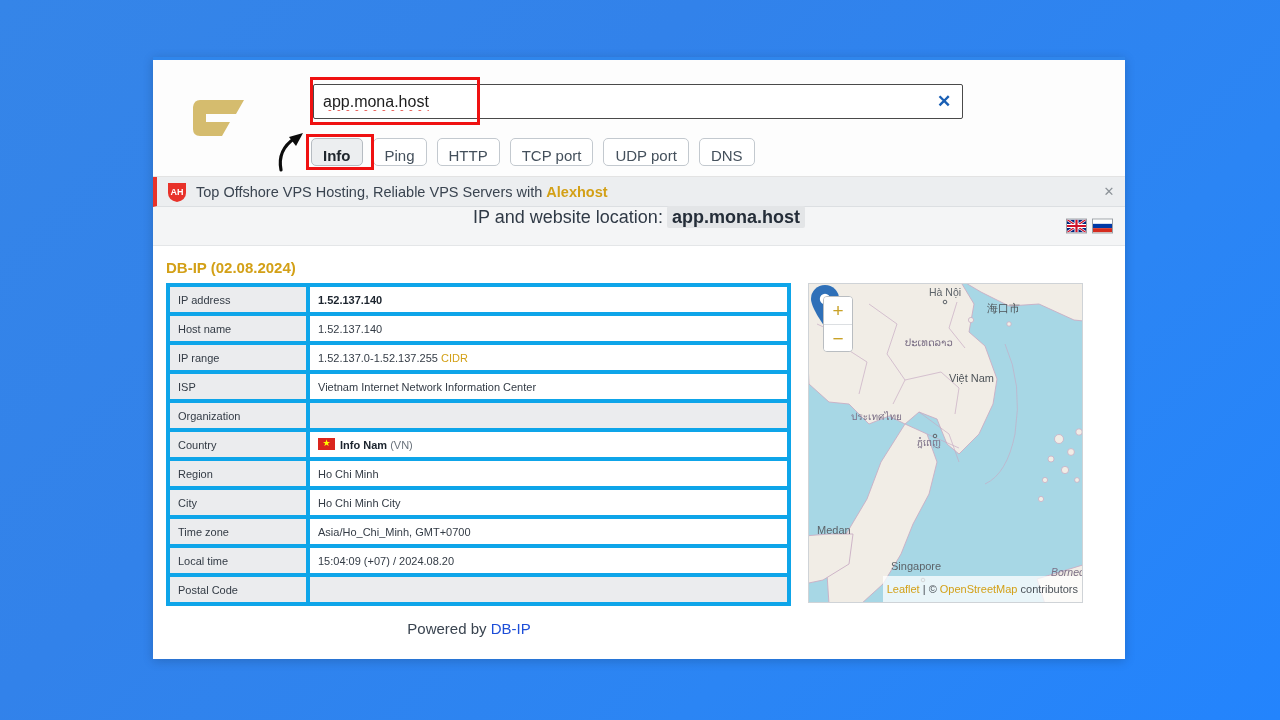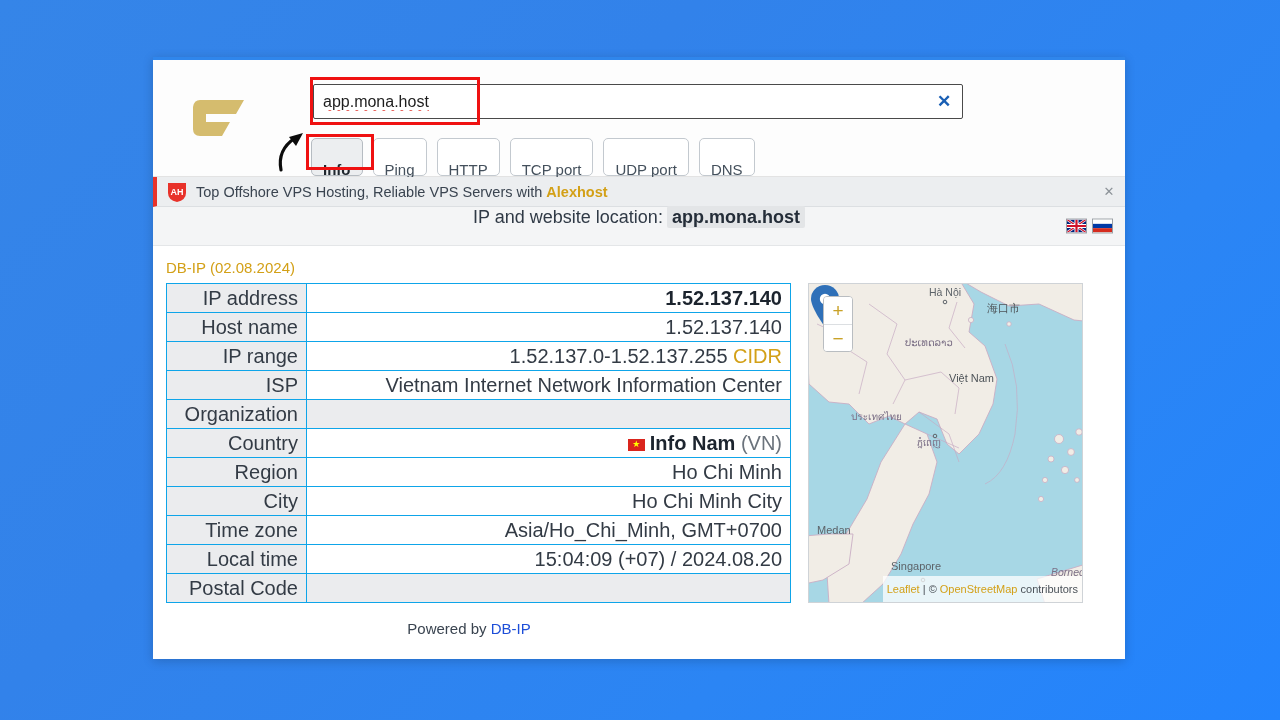--- a/index.html
+++ b/index.html
@@ -113,21 +113,21 @@
   .tabs {
     position: absolute;
     left: 158px;
     top: 78px;
     display: flex;
     gap: 10px;
     align-items: center;
   }
   .tab {
     height: 28px;
-    padding: 18px 11px;
+    padding: 4px 11px;
     border: 1px solid #c3c9cf;
     border-radius: 5px;
     background: #ffffff;
     color: #44505c;
     font-size: 15px;
     line-height: 26px;
     font-family: "Liberation Sans", sans-serif;
     cursor: pointer;
     white-space: nowrap;
   }
@@ -217,38 +217,37 @@
   
   .content {
     position: relative;
     height: 404px;
     background: #fff;
     padding: 13px 14px 0 13px;
   }
 
   .dbip-title {
     font-size: 15px;
-    font-weight: normal;
+    font-weight: bold;
     color: #d3a017;
     margin-bottom: 7px;
   }
 
   .layout { display: flex; gap: 17px; align-items: flex-start; }
 
   .table-col { width: 625px; flex: 0 0 auto; }
 
   table.info { width: 100%; border-collapse: collapse; }
   table.info td {
-    border: 1px solid #0ea5e9;
-    font-size: 20px;
+    border: 4px solid #0ea5e9;
+    font-size: 11px;
     color: #333b45;
     height: 29px;
     padding: 0 8px;
     vertical-align: middle;
-    text-align: right;
   }
   td.lbl {
     width: 140px;
     background: #ebecee;
     color: #3b434d;
   }
   td.val { background: #fff; }
   tr.empty td.val { background: #ebecee; }
   .bold { font-weight: bold; color: #1c242e; }
   .link { color: #d3a017; }

